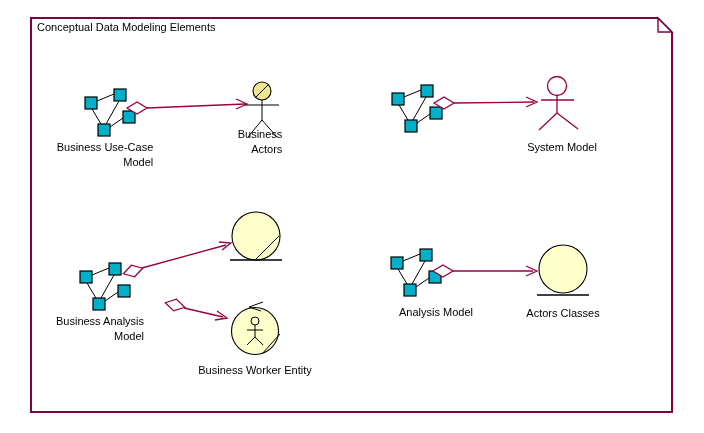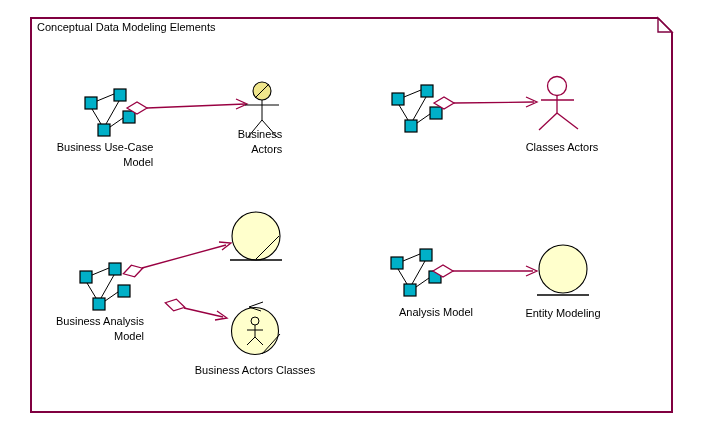--- a/index.html
+++ b/index.html
@@ -129,21 +129,21 @@
     </g>
   </svg>
 
   <div class="title" style="left:37px;top:21px">Conceptual Data Modeling Elements</div>
 
   <div class="label" style="left:105px;top:140px">Business Use-Case
 Model</div>
   <div class="label" style="left:260px;top:127px">Business
 Actors</div>
 
-  <div class="label" style="left:562px;top:140px">Classes Actors</div>
+  <div class="label" style="left:562px;top:140px">System Model</div>
 
   <div class="label" style="left:100px;top:314px">Business Analysis
 Model</div>
-  <div class="label" style="left:255px;top:363px">Business Actors Classes</div>
+  <div class="label" style="left:255px;top:363px">Business Worker Entity</div>
 
   <div class="label" style="left:436px;top:305px">Analysis Model</div>
-  <div class="label" style="left:563px;top:306px">Entity Modeling</div>
+  <div class="label" style="left:563px;top:306px">Actors Classes</div>
 </div>
 
 </body></html>

